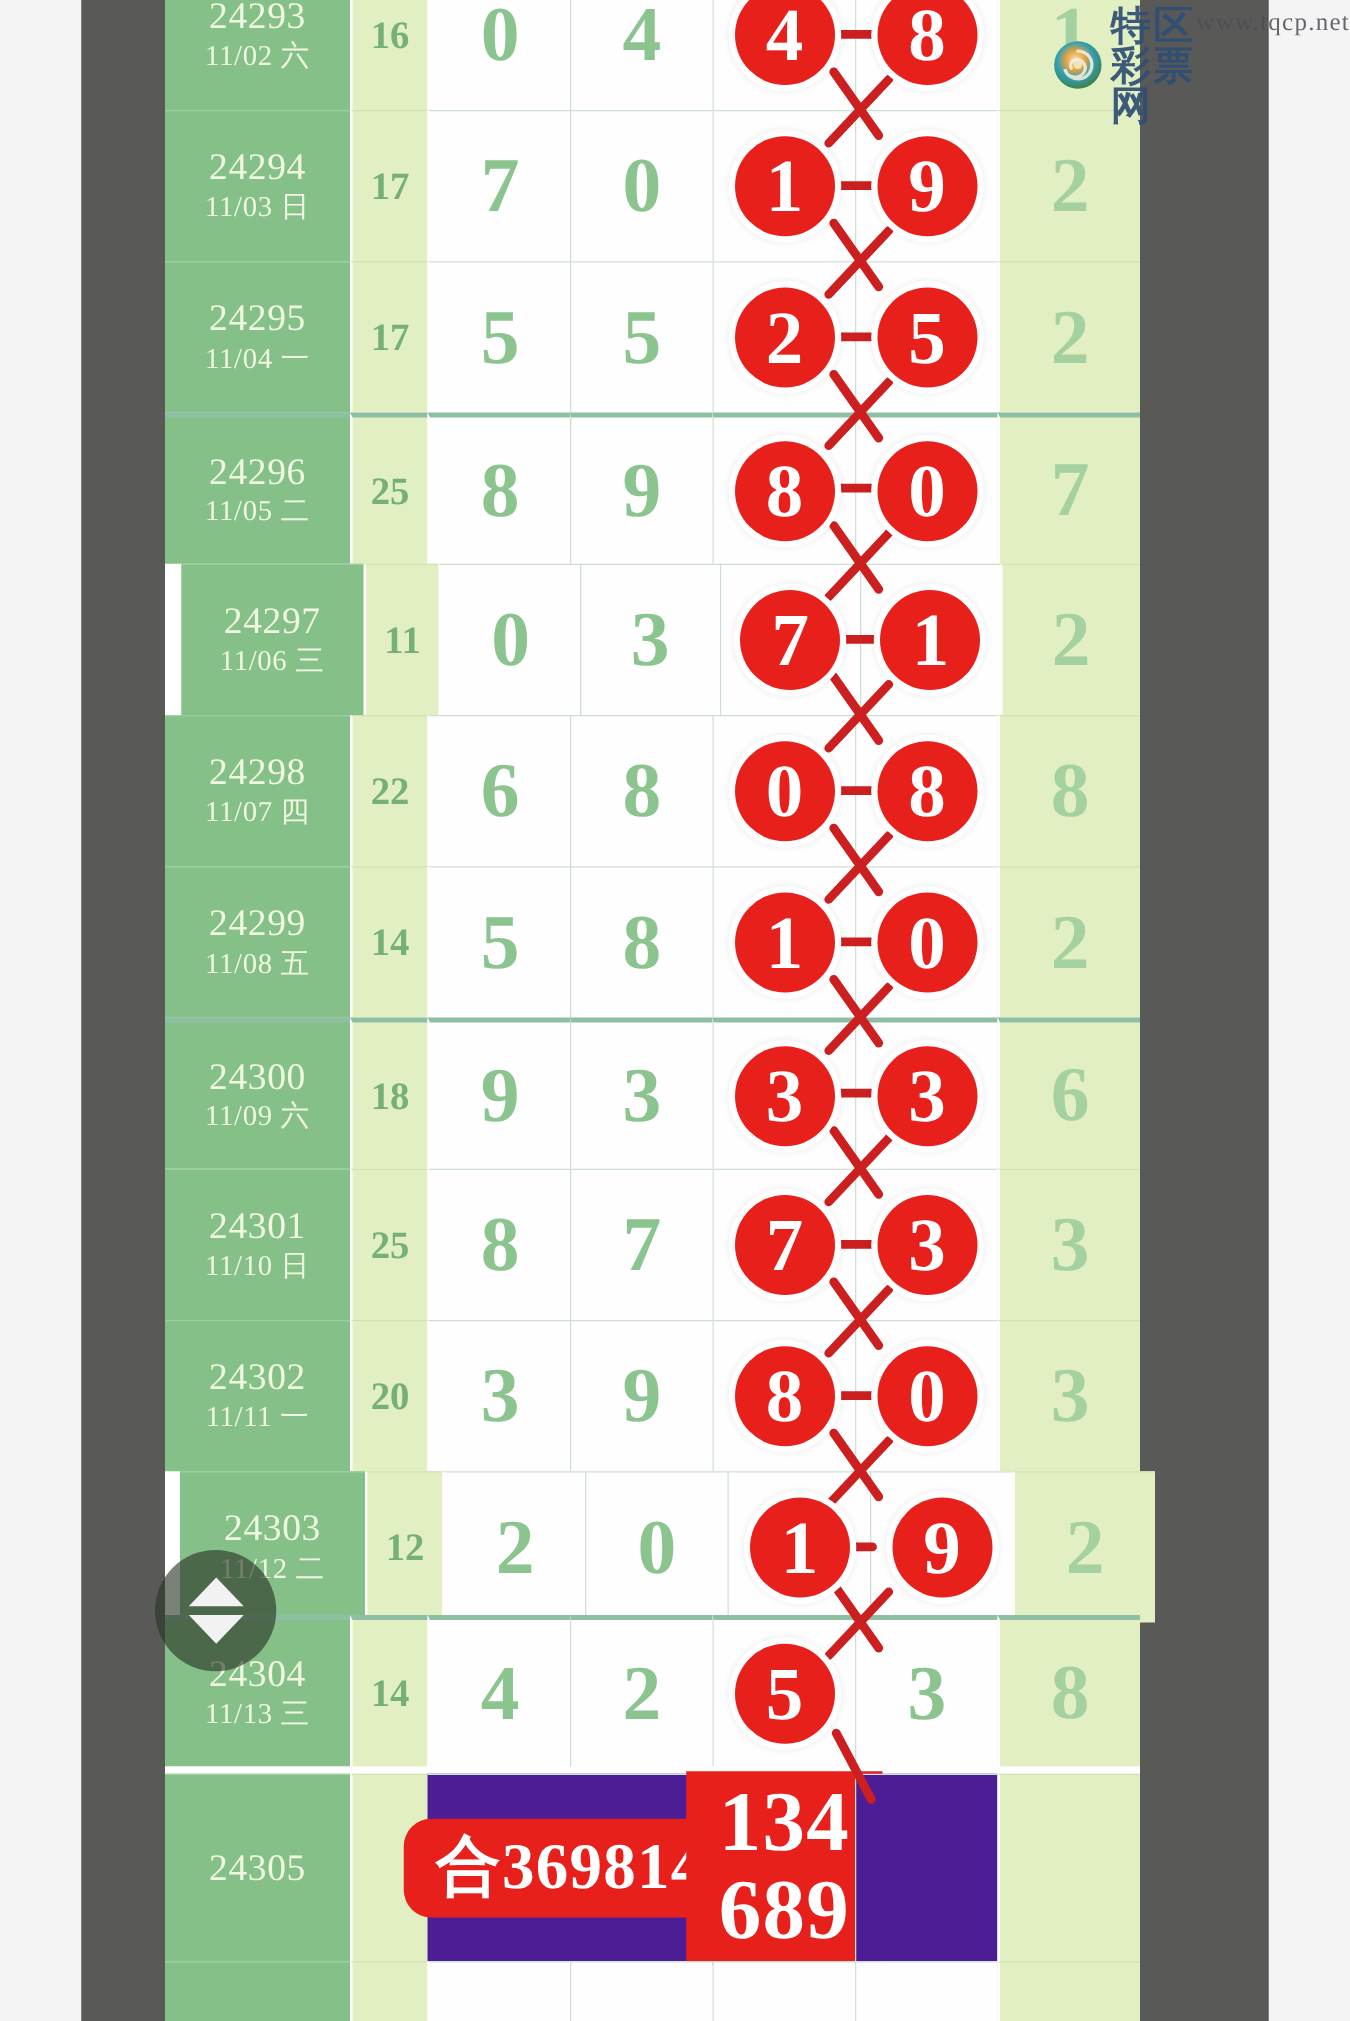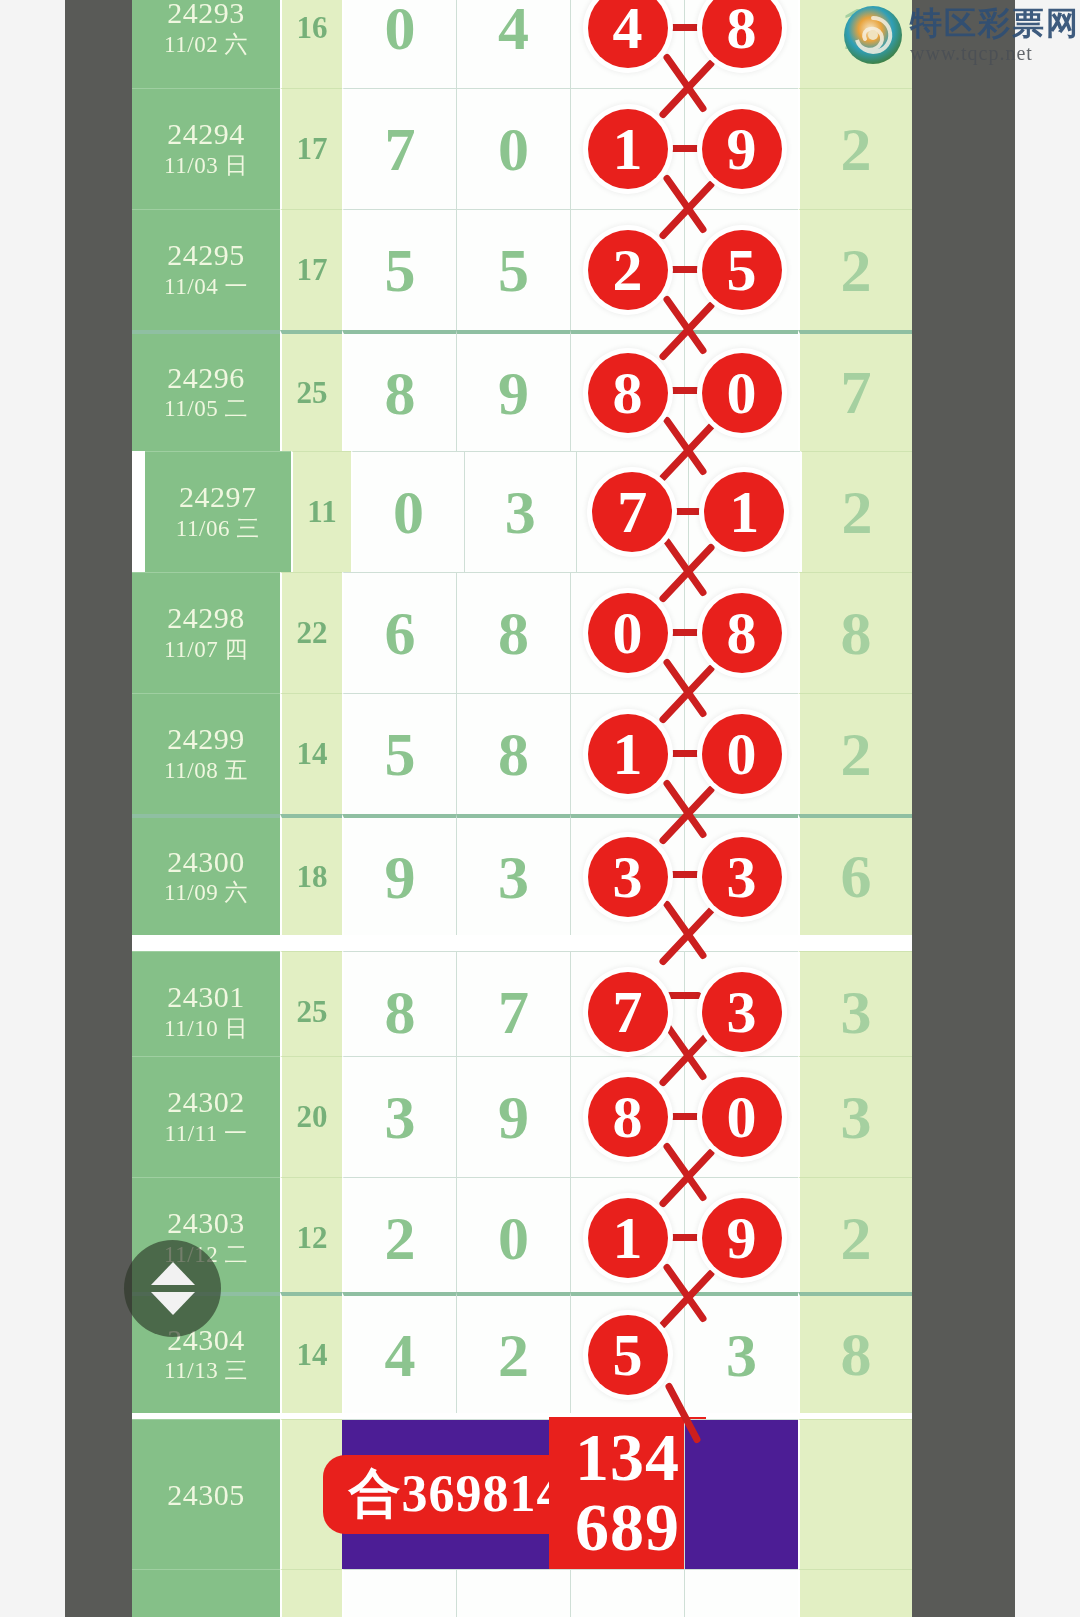--- a/index.html
+++ b/index.html
@@ -99,21 +99,21 @@
     z-index:20;
   }
   .tri{ width:0; height:0; border-left:22px solid transparent;
         border-right:22px solid transparent; }
   .tri.up{ border-bottom:23px solid #f2f2f2; }
   .tri.down{ border-top:23px solid #f2f2f2; }
 
   
   #watermark{ position:absolute; left:842px; top:4px; z-index:30;
               display:flex; align-items:center; gap:6px; }
-  #wm-text{ display:flex; flex-direction:column; line-height:1; }
+  #wm-text{ display:flex; flex-direction:row; line-height:1; }
   #wm-title{ font-size:32px; font-weight:bold; color:#2f4f74;
              letter-spacing:2px; opacity:.92;
              font-family:"DejaVu Sans","Liberation Sans",sans-serif; }
   #wm-url{ font-size:20px; color:#4a4f55; letter-spacing:1px; margin-top:4px; opacity:.85; }
 </style>
 </head>
 <body>
 
 <div id="root">
 
@@ -275,21 +275,21 @@
        <div class="plain">3</div>
           </div>
      <div class="cell c-num">
        <div class="ball">3</div>
           </div>
      <div class="cell c-num">
        <div class="ball">3</div>
           </div>
      <div class="cell c-tail">6</div>
         </div>
-        <div class="row" style="top: 935px; height: 121px; margin-top: 16px;">
+        <div class="row" style="top: 935px; height: 121px;">
           <div class="cell c-period">
        <div class="pn">24301</div>
        <div class="pd">11/10 日</div>
      </div>
      <div class="cell c-sum">25</div>
      <div class="cell c-num first">
        <div class="plain">8</div>
           </div>
      <div class="cell c-num">
        <div class="plain">7</div>
@@ -315,21 +315,21 @@
        <div class="plain">9</div>
           </div>
      <div class="cell c-num">
        <div class="ball">8</div>
           </div>
      <div class="cell c-num">
        <div class="ball">0</div>
           </div>
      <div class="cell c-tail">3</div>
         </div>
-        <div class="row" style="top: 1177px; height: 121px;">
+        <div class="row" style="top: 1177px; height: 121px; margin-left: 12px;">
           <div class="cell c-period">
        <div class="pn">24303</div>
        <div class="pd">11/12 二</div>
      </div>
      <div class="cell c-sum">12</div>
      <div class="cell c-num first">
        <div class="plain">2</div>
           </div>
      <div class="cell c-num">
        <div class="plain">0</div>

